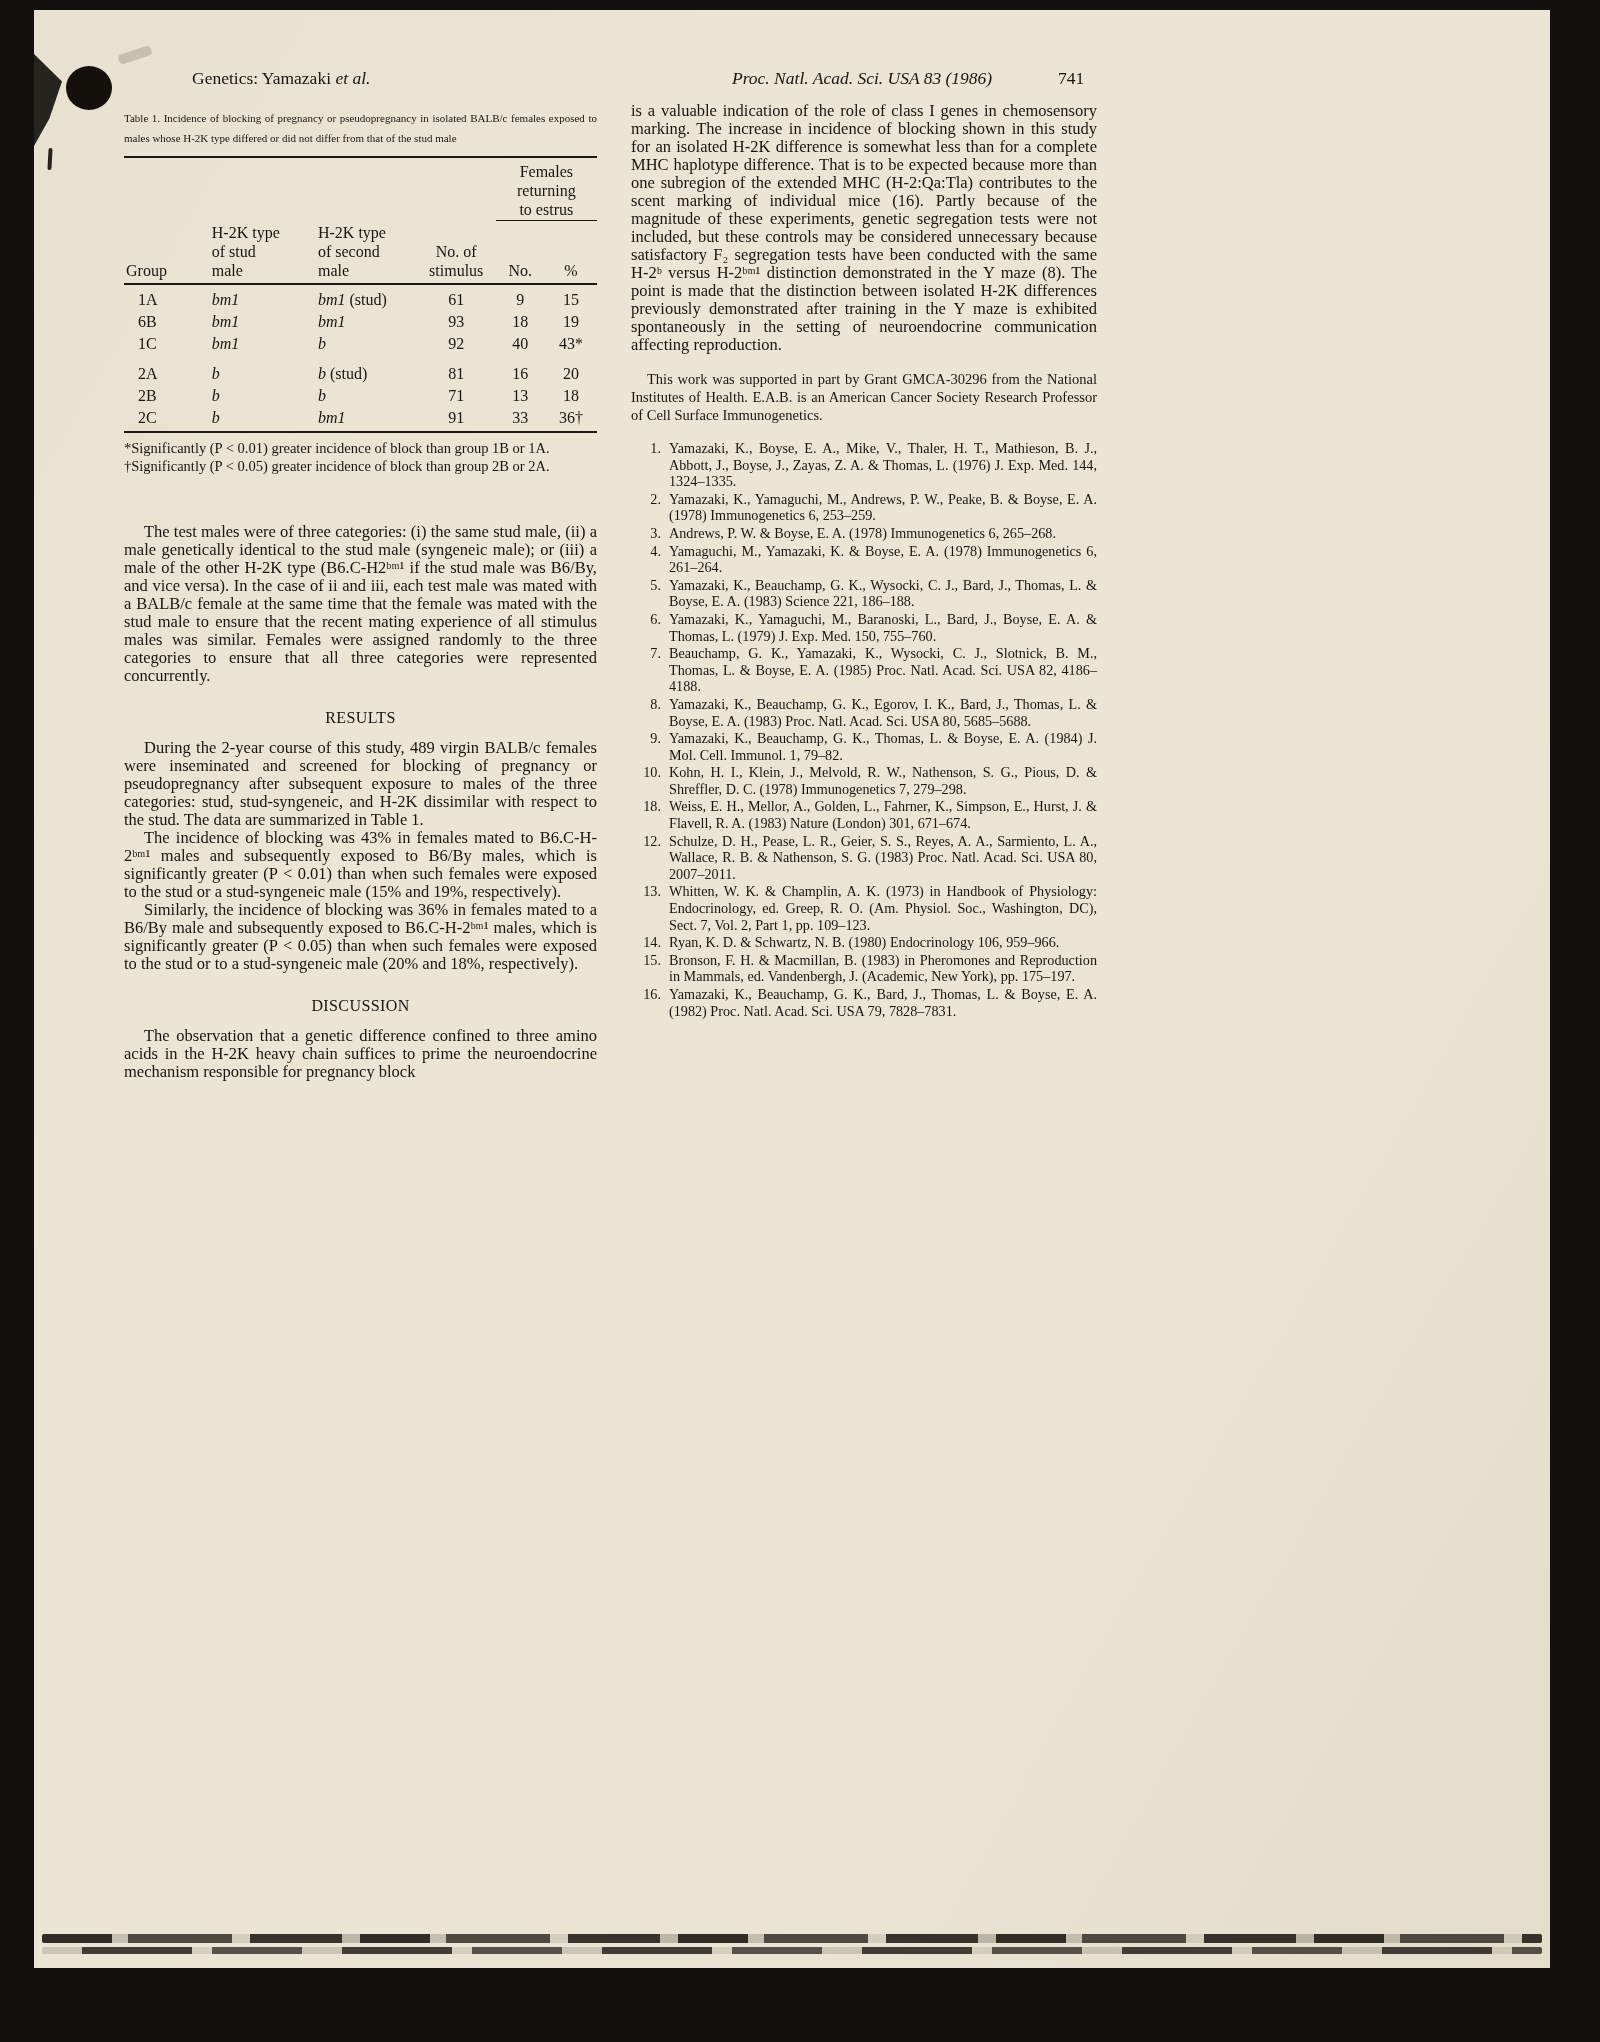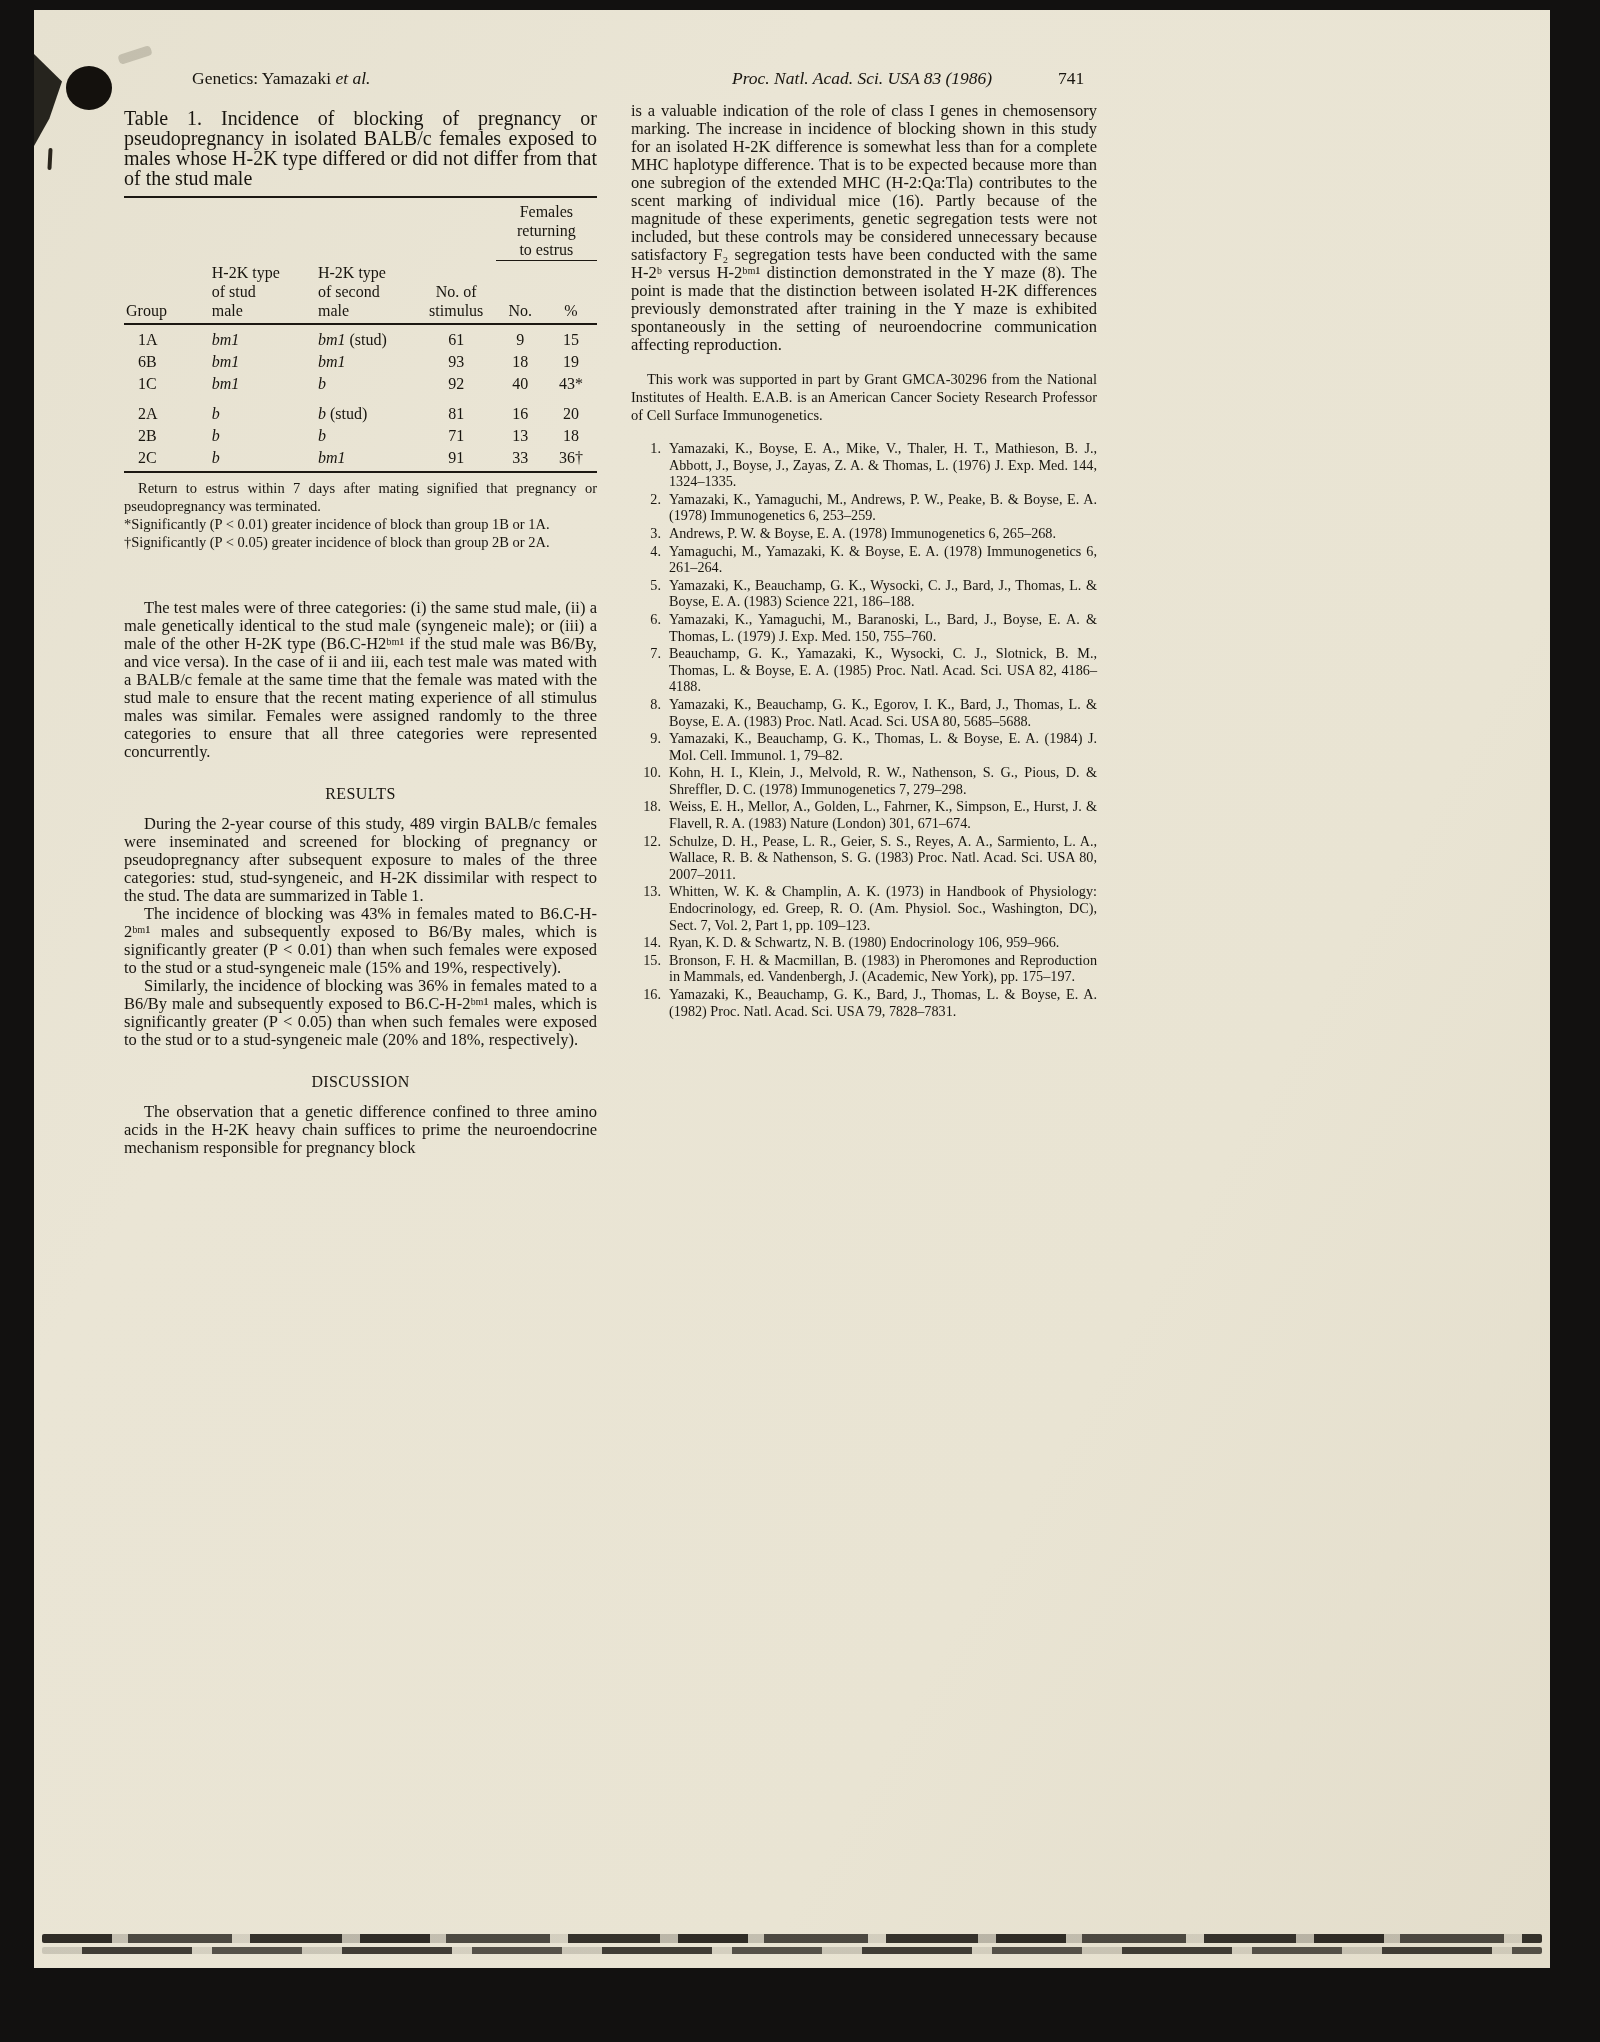--- a/index.html
+++ b/index.html
@@ -42,21 +42,21 @@
   .it{font-style:italic;}
   
   .col{position:absolute;text-align:justify;}
   .col-left{left:90px;top:98px;width:473px;}
   .col-right{left:597px;top:92px;width:466px;}
   .body-p{margin:0;font-size:16.5px;line-height:18px;}
   .indent{text-indent:20px;}
   .first-after-table{margin-top:48px;}
   h2.sec{margin:24px 0 12px;text-align:center;font-size:16px;font-weight:normal;letter-spacing:.4px;}
   
-  .caption{margin:0 0 8px;font-size:20px;line-height:20px;text-align:justify;}
+  .caption{margin:0 0 8px;font-size:11px;line-height:20px;text-align:justify;}
   table.t1{border-collapse:collapse;width:100%;border-top:2px solid #1c1812;margin:0 0 6px;}
   table.t1 th,table.t1 td{font-weight:normal;font-size:16px;line-height:19px;vertical-align:bottom;padding:1px 2px;text-align:left;}
   table.t1 .th-span{border-bottom:1px solid #1c1812;text-align:center;white-space:pre-line;padding-top:4px;padding-bottom:1px;}
   table.t1 thead tr.hrow th{border-bottom:2px solid #1c1812;white-space:pre-line;padding-bottom:3px;padding-top:2px;}
   table.t1 .c-group{width:70px;padding-left:2px;}
   table.t1 .c-stud{width:110px;padding-left:10px;}
   table.t1 .c-second{width:110px;padding-left:10px;}
   table.t1 .c-n{width:80px;text-align:center;}
   table.t1 .c-no{width:50px;text-align:center;}
   table.t1 .c-pct{width:53px;text-align:center;}
@@ -166,21 +166,20 @@
           <td class="c-stud cell-it">b</td>
           <td class="c-second"><span class="cell-it">bm1</span> <span></span></td>
           <td class="c-n">91</td>
           <td class="c-no">33</td>
           <td class="c-pct">36†</td>
         </tr>
       </tbody>
     </table>
 
     <div class="fnotes">
-      <p class="fn-indent">Return to estrus within 7 days after mating signified that pregnancy or pseudopregnancy was terminated.</p>
       <p class="fn-hang">*Significantly (P &lt; 0.01) greater incidence of block than group 1B or 1A.</p>
       <p class="fn-hang">†Significantly (P &lt; 0.05) greater incidence of block than group 2B or 2A.</p>
     </div>
 
     <p class="body-p indent first-after-table">The test males were of three categories: (i) the same stud male, (ii) a male genetically identical to the stud male (syngeneic male); or (iii) a male of the other H-2K type (B6.C-H2ᵇᵐ¹ if the stud male was B6/By, and vice versa). In the case of ii and iii, each test male was mated with a BALB/c female at the same time that the female was mated with the stud male to ensure that the recent mating experience of all stimulus males was similar. Females were assigned randomly to the three categories to ensure that all three categories were represented concurrently.</p>
 
     <h2 class="sec">RESULTS</h2>
 
     <p class="body-p indent">During the 2-year course of this study, 489 virgin BALB/c females were inseminated and screened for blocking of pregnancy or pseudopregnancy after subsequent exposure to males of the three categories: stud, stud-syngeneic, and H-2K dissimilar with respect to the stud. The data are summarized in Table 1.</p>
     <p class="body-p indent">The incidence of blocking was 43% in females mated to B6.C-H-2ᵇᵐ¹ males and subsequently exposed to B6/By males, which is significantly greater (P &lt; 0.01) than when such females were exposed to the stud or a stud-syngeneic male (15% and 19%, respectively).</p>

